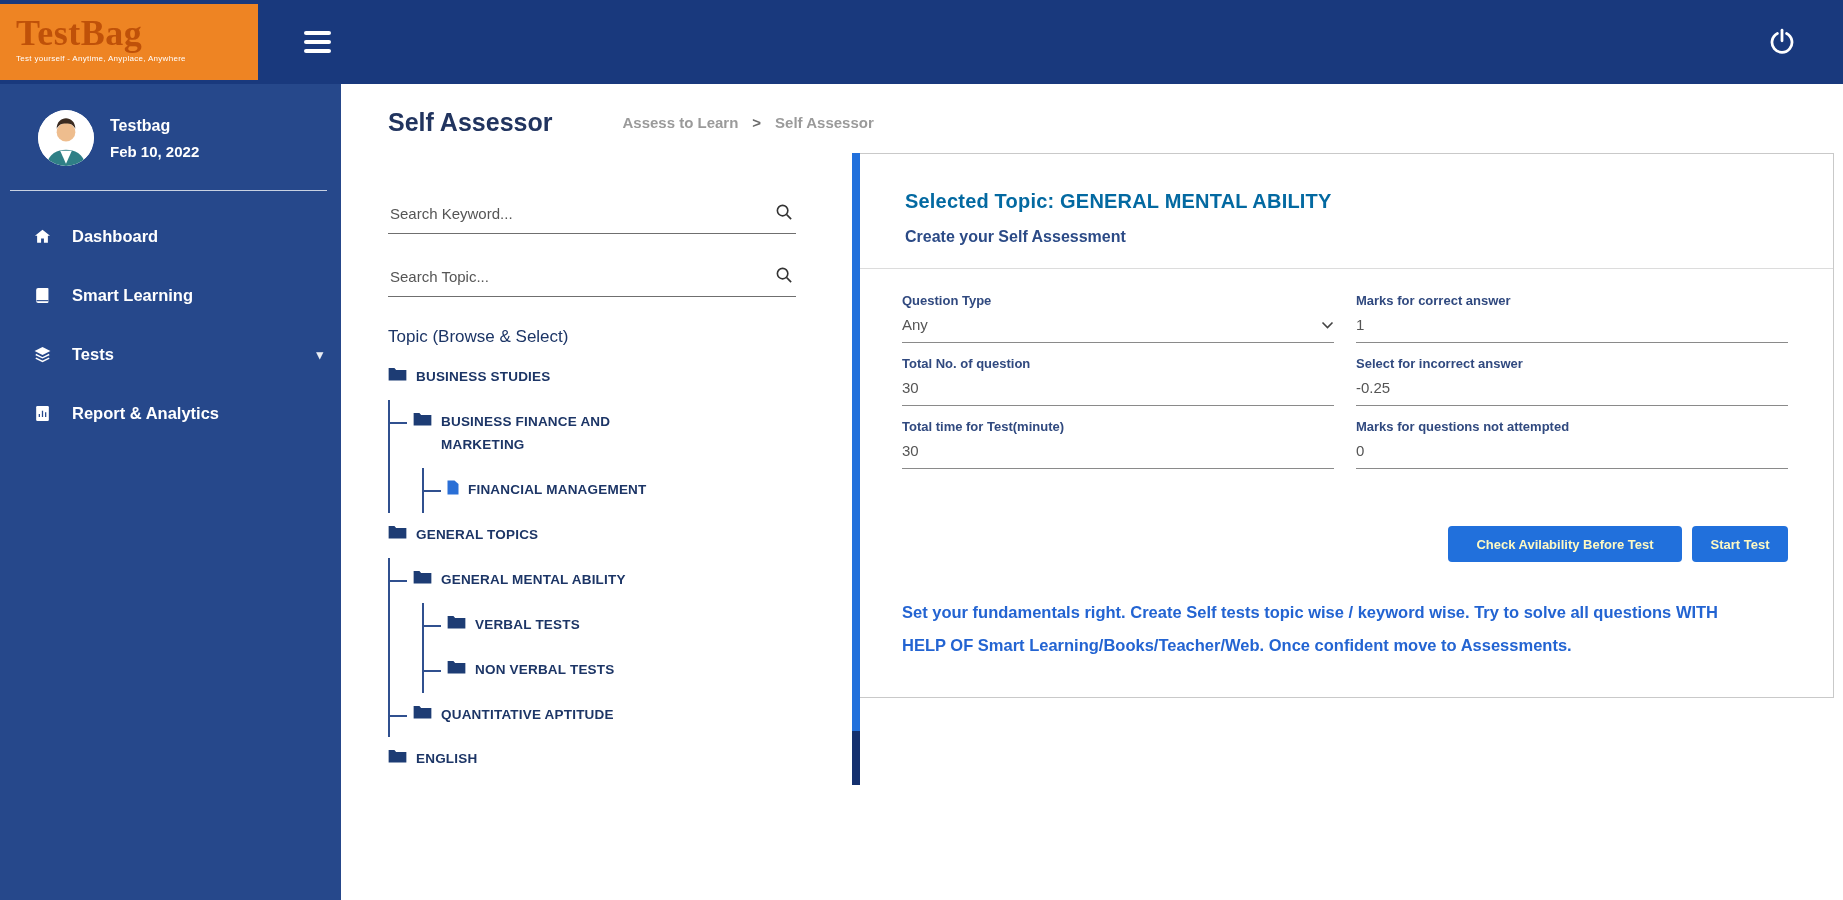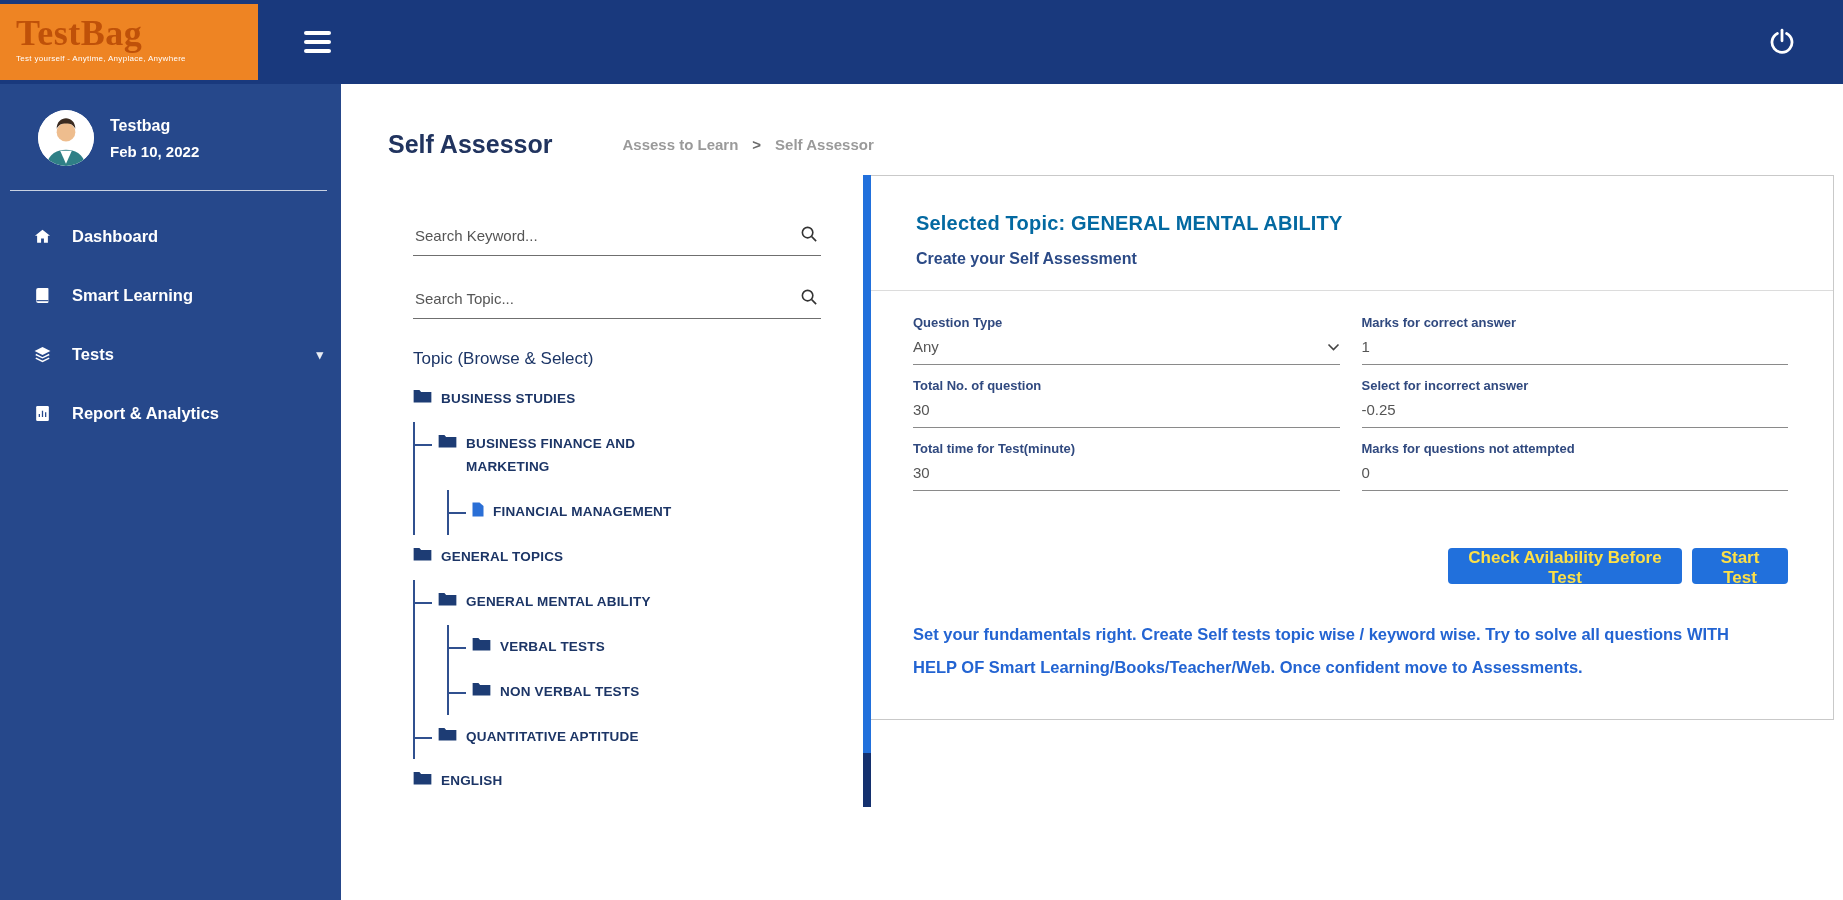--- a/index.html
+++ b/index.html
@@ -24,27 +24,27 @@
   .profile-date { font-weight:bold; font-size:15px; }
   .side-divider { border:none; border-top:1px solid rgba(255,255,255,0.75); margin:2px 14px 14px 10px; }
   .nav { margin-top:16px; }
   .nav-item { height:59px; display:flex; align-items:center; gap:20px; padding-left:32px; font-weight:bold; font-size:16.5px; cursor:pointer; }
   .nav-item.active { background:#2170dc; }
   .nav-icon { width:20px; display:flex; align-items:center; justify-content:center; }
   .nav-caret { margin-left:auto; margin-right:18px; font-size:13px; opacity:0.9; }
 
   
   .main { position:absolute; top:84px; left:341px; right:0; bottom:0; background:#fff; overflow:hidden; }
-  .page-header { display:flex; align-items:center; padding:46px 0 0 47px; }
+  .page-header { display:flex; align-items:center; padding:24px 0 0 47px; }
   .page-title { font-size:25px; font-weight:bold; color:#21345f; }
   .breadcrumb { margin-left:70px; display:flex; align-items:center; gap:14px; font-size:15px; color:#9a9a9a; font-weight:600; }
   .crumb { cursor:pointer; }
   .crumb-sep { color:#6b6b6b; font-weight:bold; }
 
-  .content { display:flex; margin-top:16px; padding-left:72px; gap:42px; }
+  .content { display:flex; margin-top:16px; padding-left:47px; gap:56px; }
 
   
   .tree-panel { width:408px; padding-top:48px; flex:0 0 408px; }
   .search-row { position:relative; border-bottom:1px solid #6f6f6f; padding:4px 30px 10px 2px; margin-bottom:30px; }
   .search-row input { border:none; outline:none; width:100%; font-size:15px; color:#555; background:transparent; font-family:"Liberation Sans", sans-serif; }
   .search-row input::placeholder { color:#555; }
   .search-icon { position:absolute; right:2px; top:2px; cursor:pointer; }
   .tree-heading { font-size:17px; font-weight:normal; color:#1c3566; margin:20px 0 8px 0; }
   .tree-row { display:flex; align-items:flex-start; gap:9px; padding:11px 0; font-weight:bold; color:#1c3566; font-size:13.5px; cursor:pointer; }
   .tree-row .t-icon { flex:0 0 auto; margin-top:1px; }
@@ -62,21 +62,21 @@
   .card-head { padding:36px 45px 0 45px; }
   .card-title { font-size:20px; font-weight:bold; color:#0369a1; letter-spacing:0.2px; }
   .card-subtitle { font-size:16px; color:#2b4a86; margin-top:15px; font-weight:600; }
   .card-divider { border:none; border-top:1px solid #dcdcdc; margin-top:22px; }
   .form-grid { display:grid; grid-template-columns:1fr 1fr; column-gap:22px; padding:24px 45px 0 42px; }
   .field { margin-bottom:13px; }
   .f-label { font-size:13px; color:#30497f; font-weight:600; }
   .f-input, .f-select { width:100%; border:none; border-bottom:1px solid #8a8a8a; font-size:15px; color:#555; padding:8px 0 9px 0; background:transparent; outline:none; font-family:"Liberation Sans", sans-serif; }
   .f-select { display:flex; align-items:center; justify-content:space-between; cursor:pointer; }
   .btn-row { display:flex; justify-content:flex-end; gap:10px; margin-top:44px; padding-right:45px; }
-  .btn { background:#2170dc; color:#fde047; border:none; border-radius:4px; font-weight:bold; font-size:17px; padding:0 18px; height:36px; cursor:pointer; font-family:"Liberation Sans", sans-serif; }
+  .btn { background:#2170dc; color:#fef9c3; border:none; border-radius:4px; font-weight:bold; font-size:13px; padding:0 18px; height:36px; cursor:pointer; font-family:"Liberation Sans", sans-serif; }
   .btn-check { width:234px; }
   .btn-start { width:96px; }
   .card-note { margin:34px 70px 0 42px; color:#2364d2; font-weight:600; font-size:16.5px; line-height:2.0; }
 </style>
 </head>
 <body>
 
 <div class="app">
 
   <div class="topbar">

